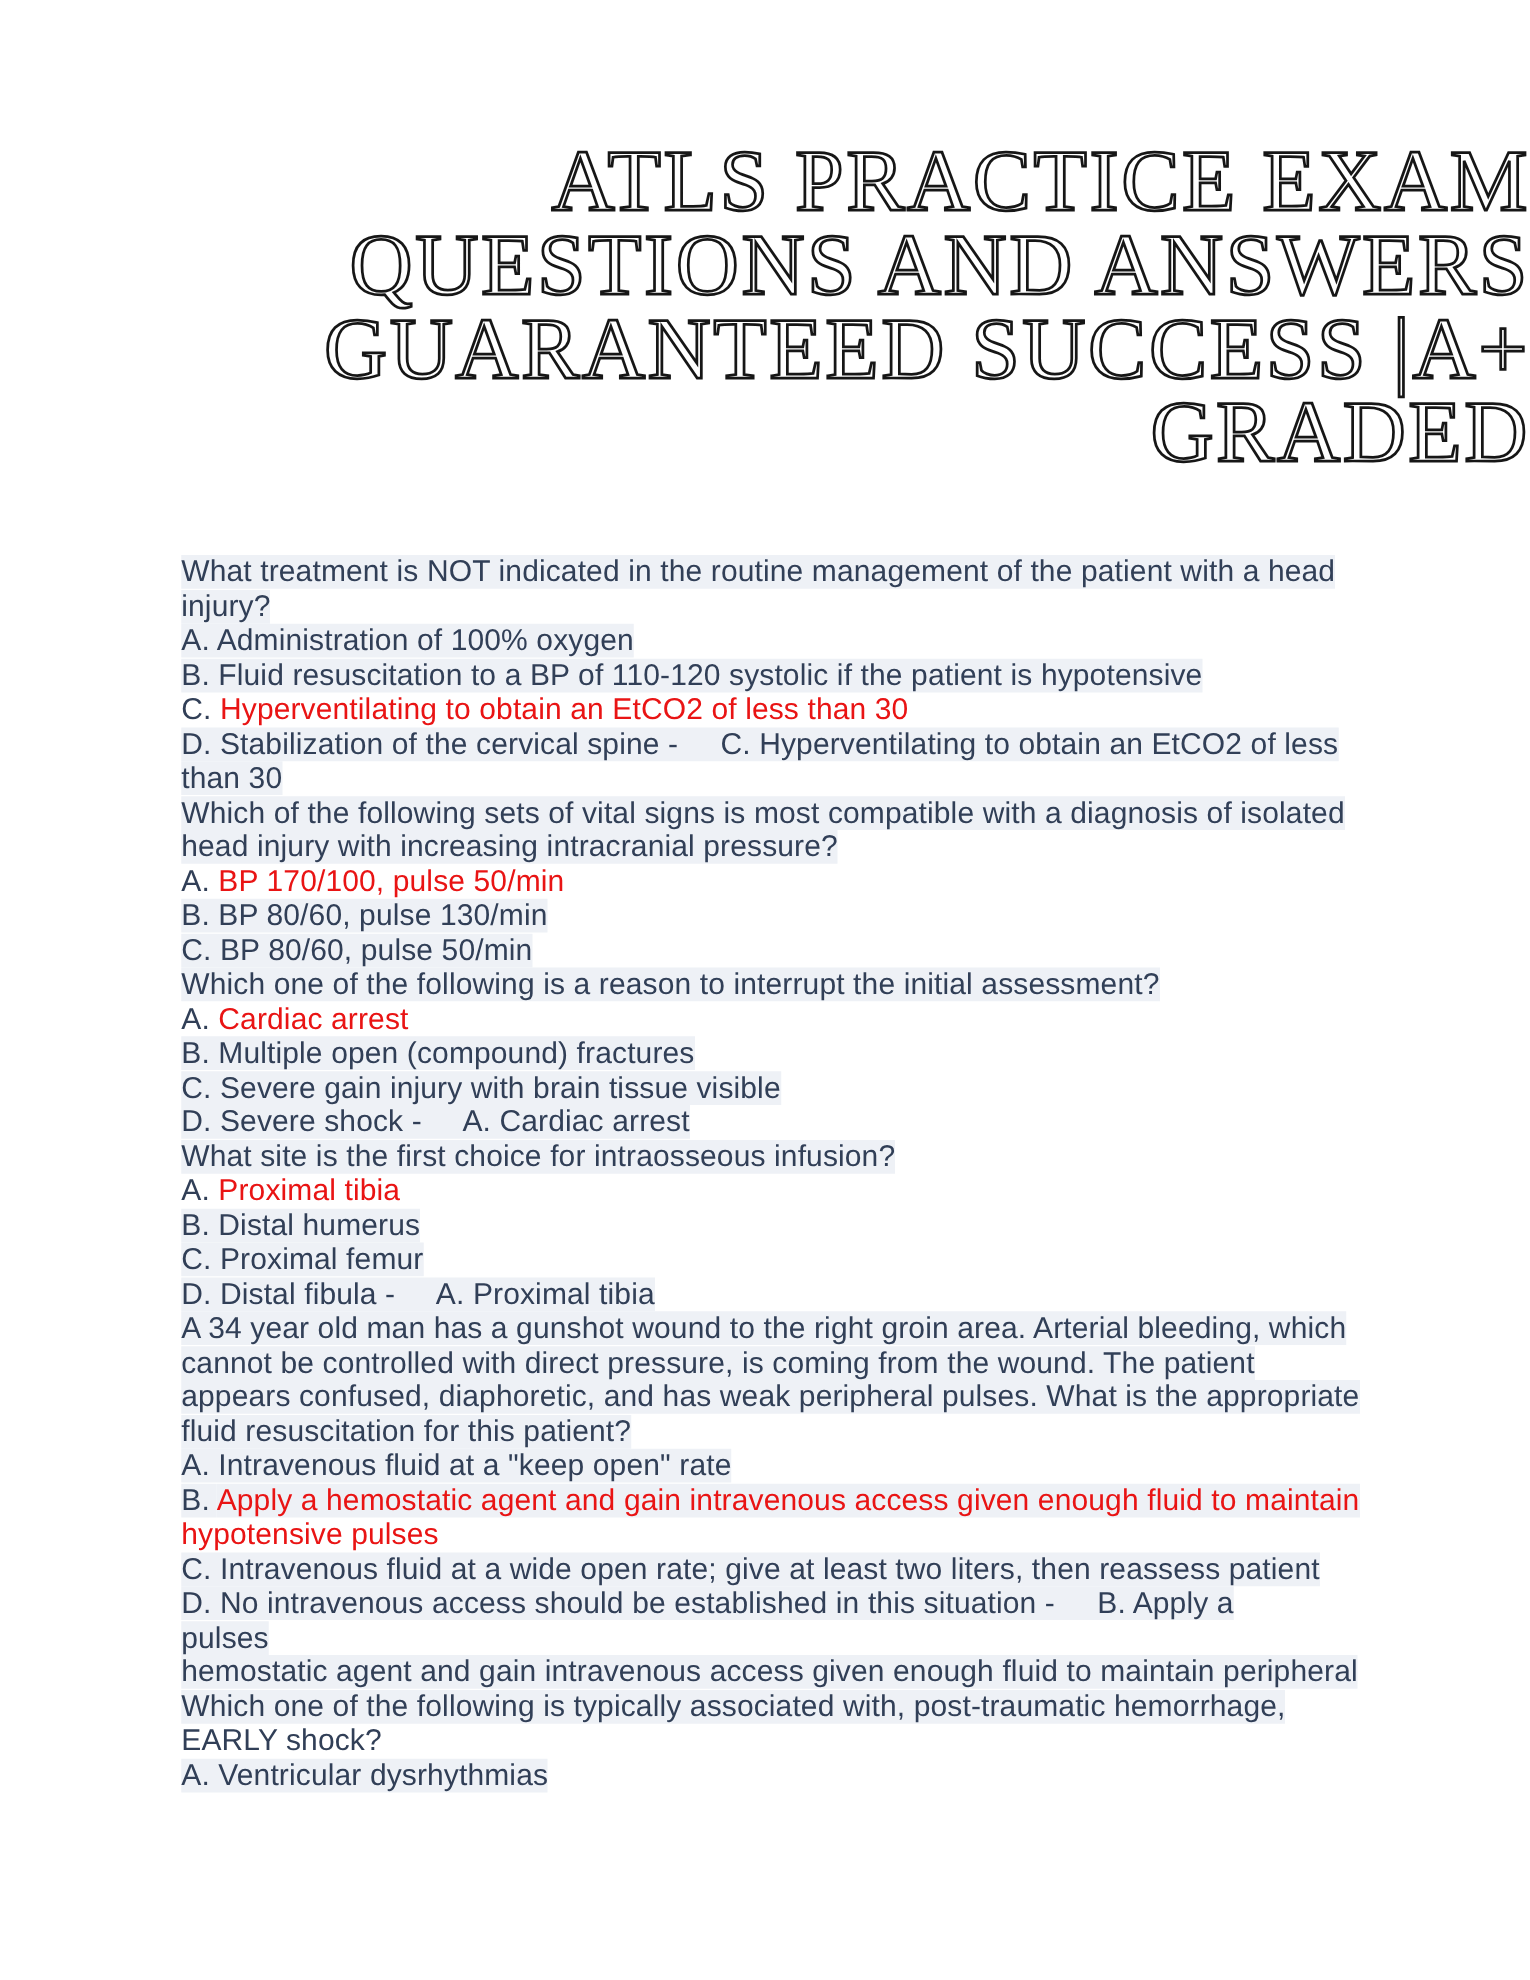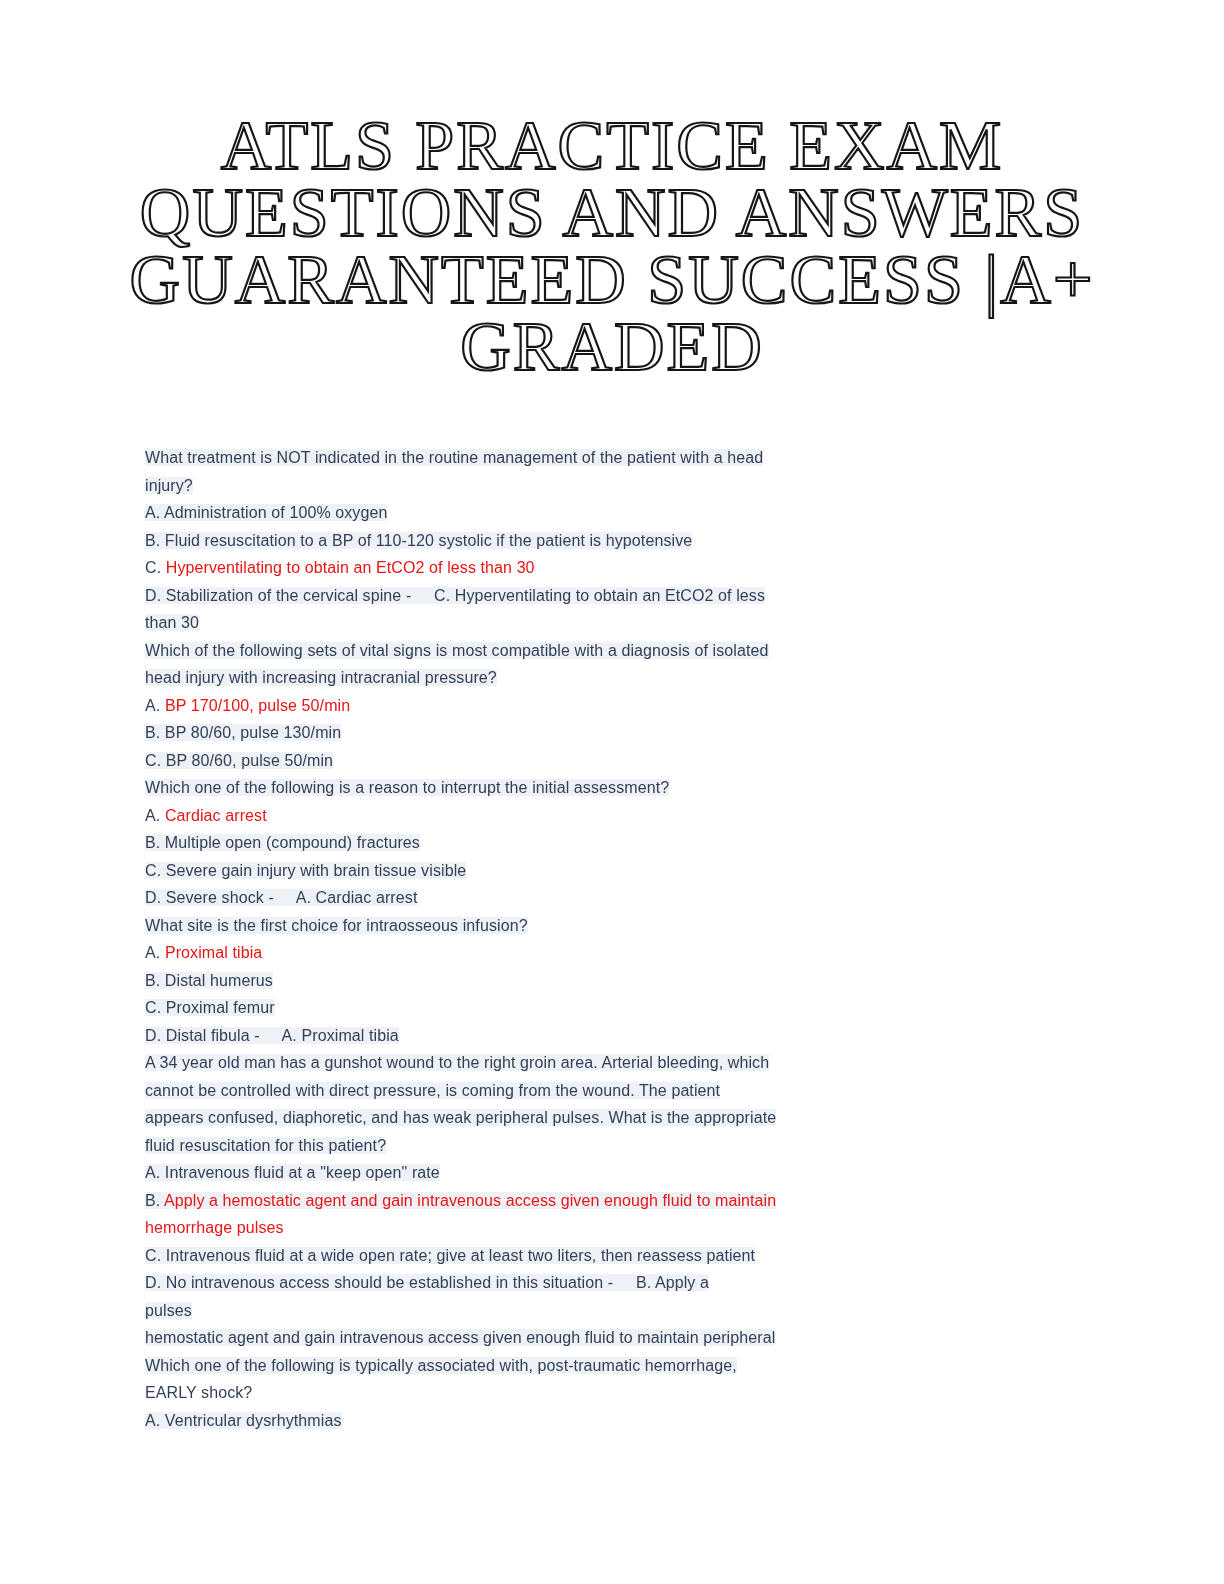--- a/index.html
+++ b/index.html
@@ -7,37 +7,37 @@
     position: relative;
     width: 1224px;
     height: 1584px;
     background: #ffffff;
     overflow: hidden;
     font-family: "Liberation Sans", sans-serif;
   }
   .title {
     margin: 0;
     padding-top: 112px;
-    text-align: center;
+    text-align: right;
     font-family: "Liberation Serif", serif;
     font-weight: 400;
     font-size: 70px;
     line-height: 67px;
     letter-spacing: 2px;
     color: #ffffff;
     -webkit-text-stroke: 2.2px #161616;
     text-shadow: 0 0 1px #161616;
   }
   .title-line { white-space: nowrap; }
   .doc-body {
     margin-top: 64px;
     padding: 0 145px;
   }
   .line {
-    font-size: 16px;
+    font-size: 24px;
     line-height: 27.5px;
     white-space: pre;
     letter-spacing: 0.1px;
   }
   .dark { color: #313f57; }
   .red  { color: #e91414; }
   .hl   { background: #eef1f6; }
 </style>
 </head>
 <body>
@@ -71,21 +71,21 @@
       <div class="line"><span class="dark">A. </span><span class="red">Proximal tibia</span></div>
       <div class="line"><span class="dark hl">B. Distal humerus</span></div>
       <div class="line"><span class="dark hl">C. Proximal femur</span></div>
       <div class="line"><span class="dark hl">D. Distal fibula -     A. Proximal tibia</span></div>
       <div class="line"><span class="dark hl">A 34 year old man has a gunshot wound to the right groin area. Arterial bleeding, which</span></div>
       <div class="line"><span class="dark hl">cannot be controlled with direct pressure, is coming from the wound. The patient</span></div>
       <div class="line"><span class="dark hl">appears confused, diaphoretic, and has weak peripheral pulses. What is the appropriate</span></div>
       <div class="line"><span class="dark hl">fluid resuscitation for this patient?</span></div>
       <div class="line"><span class="dark hl">A. Intravenous fluid at a "keep open" rate</span></div>
       <div class="line"><span class="dark hl">B. </span><span class="red hl">Apply a hemostatic agent and gain intravenous access given enough fluid to maintain</span></div>
-      <div class="line"><span class="red">hemorrhage pulses</span></div>
+      <div class="line"><span class="red">hypotensive pulses</span></div>
       <div class="line"><span class="dark hl">C. Intravenous fluid at a wide open rate; give at least two liters, then reassess patient</span></div>
       <div class="line"><span class="dark hl">D. No intravenous access should be established in this situation -     B. Apply a</span></div>
       <div class="line"><span class="dark hl">pulses</span></div>
       <div class="line"><span class="dark hl">hemostatic agent and gain intravenous access given enough fluid to maintain peripheral</span></div>
       <div class="line"><span class="dark hl">Which one of the following is typically associated with, post-traumatic hemorrhage,</span></div>
       <div class="line"><span class="dark">EARLY shock?</span></div>
       <div class="line"><span class="dark hl">A. Ventricular dysrhythmias</span></div>
     </div>
 </div>
 

